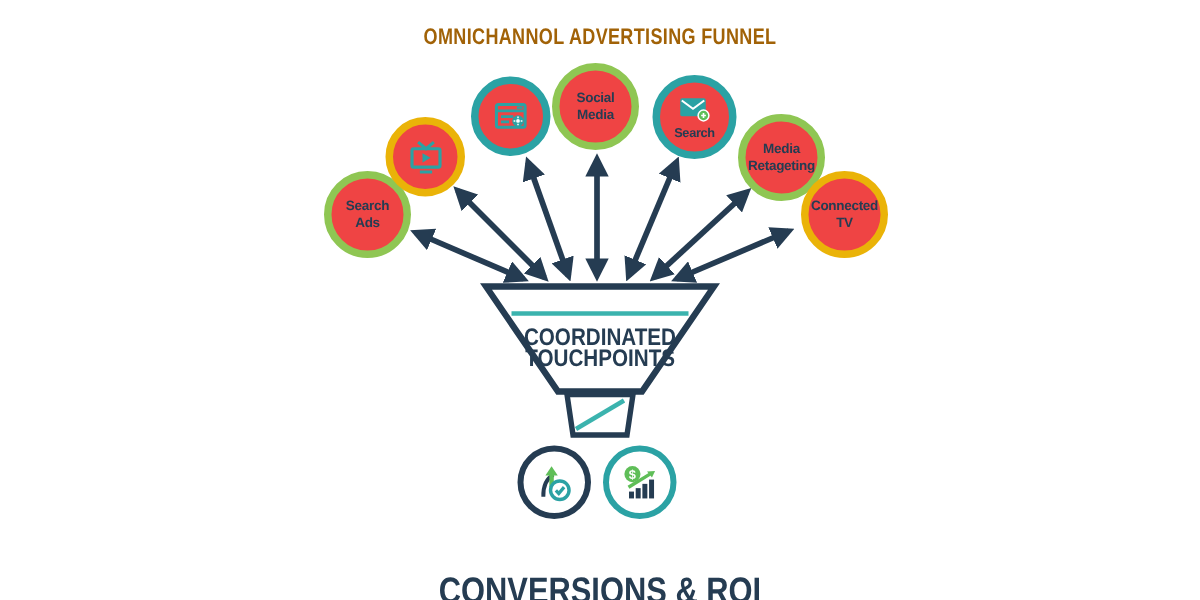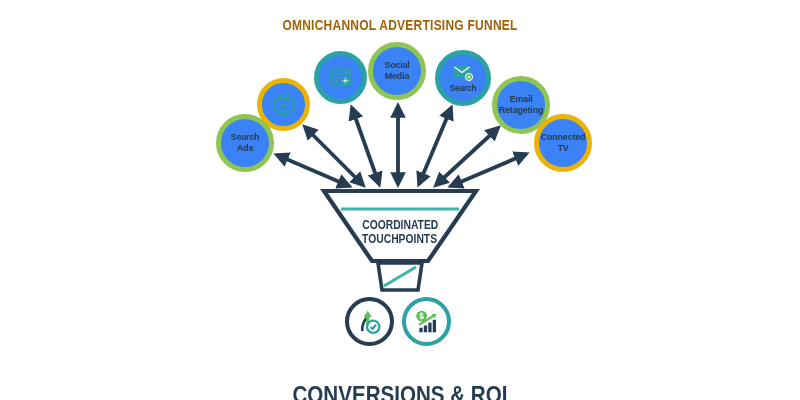--- a/index.html
+++ b/index.html
@@ -5,30 +5,30 @@
   html,body{margin:0;padding:0;background:#fff;}
   .stage{position:relative;width:800px;height:400px;background:#ffffff;overflow:hidden;
          font-family:"Liberation Sans",sans-serif;}
   .diagram-title{position:absolute;top:16px;left:0;width:800px;text-align:center;
     font-size:15px;font-weight:bold;color:#a16207;letter-spacing:.3px;}
   .diagram-title span{display:inline-block;transform:scaleX(.8);transform-origin:center;white-space:nowrap;}
   .outcome-title{position:absolute;top:351px;left:0;width:800px;text-align:center;
     font-size:24.5px;font-weight:bold;color:#253C52;margin-top:30px;}
   .outcome-title span{display:inline-block;transform:scaleX(.84);transform-origin:center;white-space:nowrap;}
   .overlay{position:absolute;left:0;top:0;}
-  .chan{position:absolute;border-radius:50%;background:#3b82f6;display:flex;align-items:center;
+  .chan{position:absolute;border-radius:50%;background:#ef4444;display:flex;align-items:center;
         justify-content:center;flex-direction:column;box-sizing:border-box;text-align:center;}
   .ring-green{border:5px solid #8FC653;}
   .ring-teal{border:5px solid #2BA2A4;}
   .ring-navy{border:5px solid #eab308;}
   .chan .lbl{font-size:9px;font-weight:bold;color:#253C52;line-height:1.18;width:46px;
              letter-spacing:-.2px;}
   .chan .lbl-sm{font-size:8.5px;margin-top:0px;width:48px;}
   .funnel-label{position:absolute;top:219px;left:320px;width:160px;text-align:center;
-    font-size:12px;font-weight:bold;color:#253C52;line-height:13.5px;}
+    font-size:16px;font-weight:bold;color:#253C52;line-height:13.5px;}
   .funnel-label span{display:inline-block;transform:scaleX(.86);transform-origin:center;white-space:nowrap;}
   .result{position:absolute;border-radius:50%;background:#fff;display:flex;align-items:center;
           justify-content:center;box-sizing:border-box;}
   .result.navy{border:4.5px solid #253C52;}
   .result.teal{border:4.5px solid #2BA2A4;}
 </style>
 </head>
 <body>
 
 <div class="stage">
@@ -99,21 +99,21 @@
     <svg width="24" height="19" viewBox="0 0 24 19" style="margin-top:2px;">
       <rect x="2.5" y="1.5" width="17" height="12" rx="1.2" fill="#2BA2A4"></rect>
       <path d="M3.5 3 L11 8.5 L18.5 3" stroke="#ffffff" stroke-width="1.4" fill="none"></path>
       <circle cx="18" cy="13" r="3.6" fill="#5FBE58" stroke="#ffffff" stroke-width="1"></circle>
       <path d="M18 11.4 v3.2 M16.4 13 h3.2" stroke="#ffffff" stroke-width="1.1"></path>
     </svg>
     <div class="lbl lbl-sm">Search</div>
   </div>
 
   <div class="chan ring-green" style="left:492px;top:76px;width:58px;height:58px;">
-    <div class="lbl">Email Retageting</div>
+    <div class="lbl">Media Retageting</div>
   </div>
 
   <div class="chan ring-navy" style="left:534px;top:114px;width:58px;height:58px;">
     <div class="lbl">Connected TV</div>
   </div>
 
   <div class="result navy" style="left:345px;top:297px;width:49px;height:49px;">
     <svg width="32" height="32" viewBox="0 0 28 28">
       <path d="M7.2 22 C7 15.5, 9 11.5, 13 9.2" stroke="#253C52" stroke-width="2.3" fill="none"></path>
       <path d="M12 16.5 V9" stroke="#5FBE58" stroke-width="2.6"></path>

